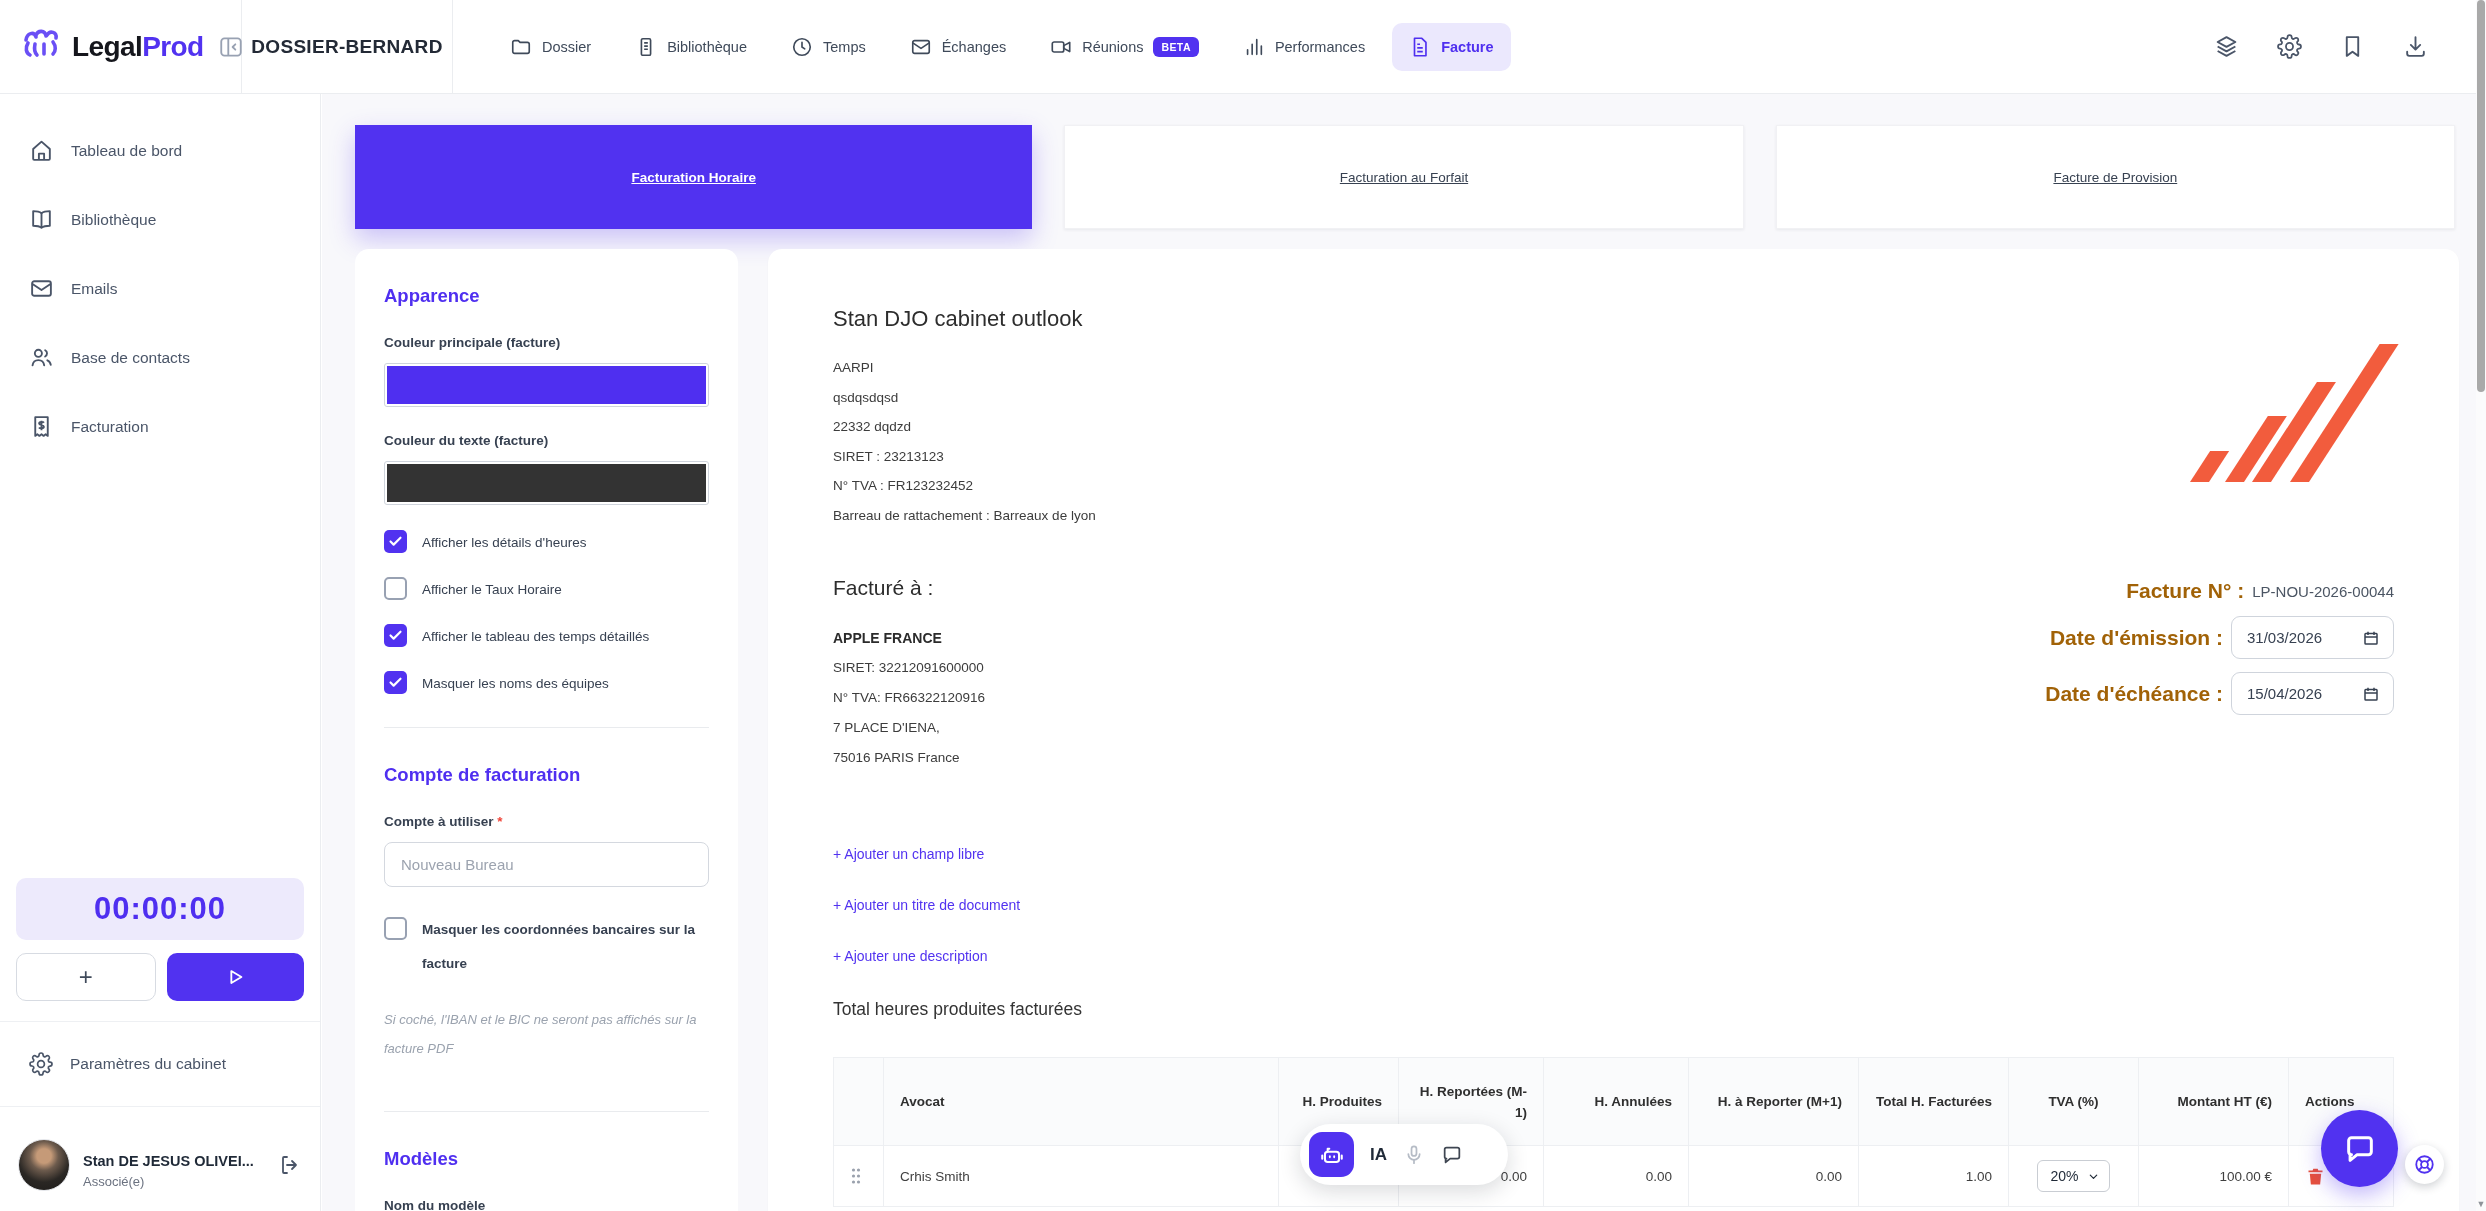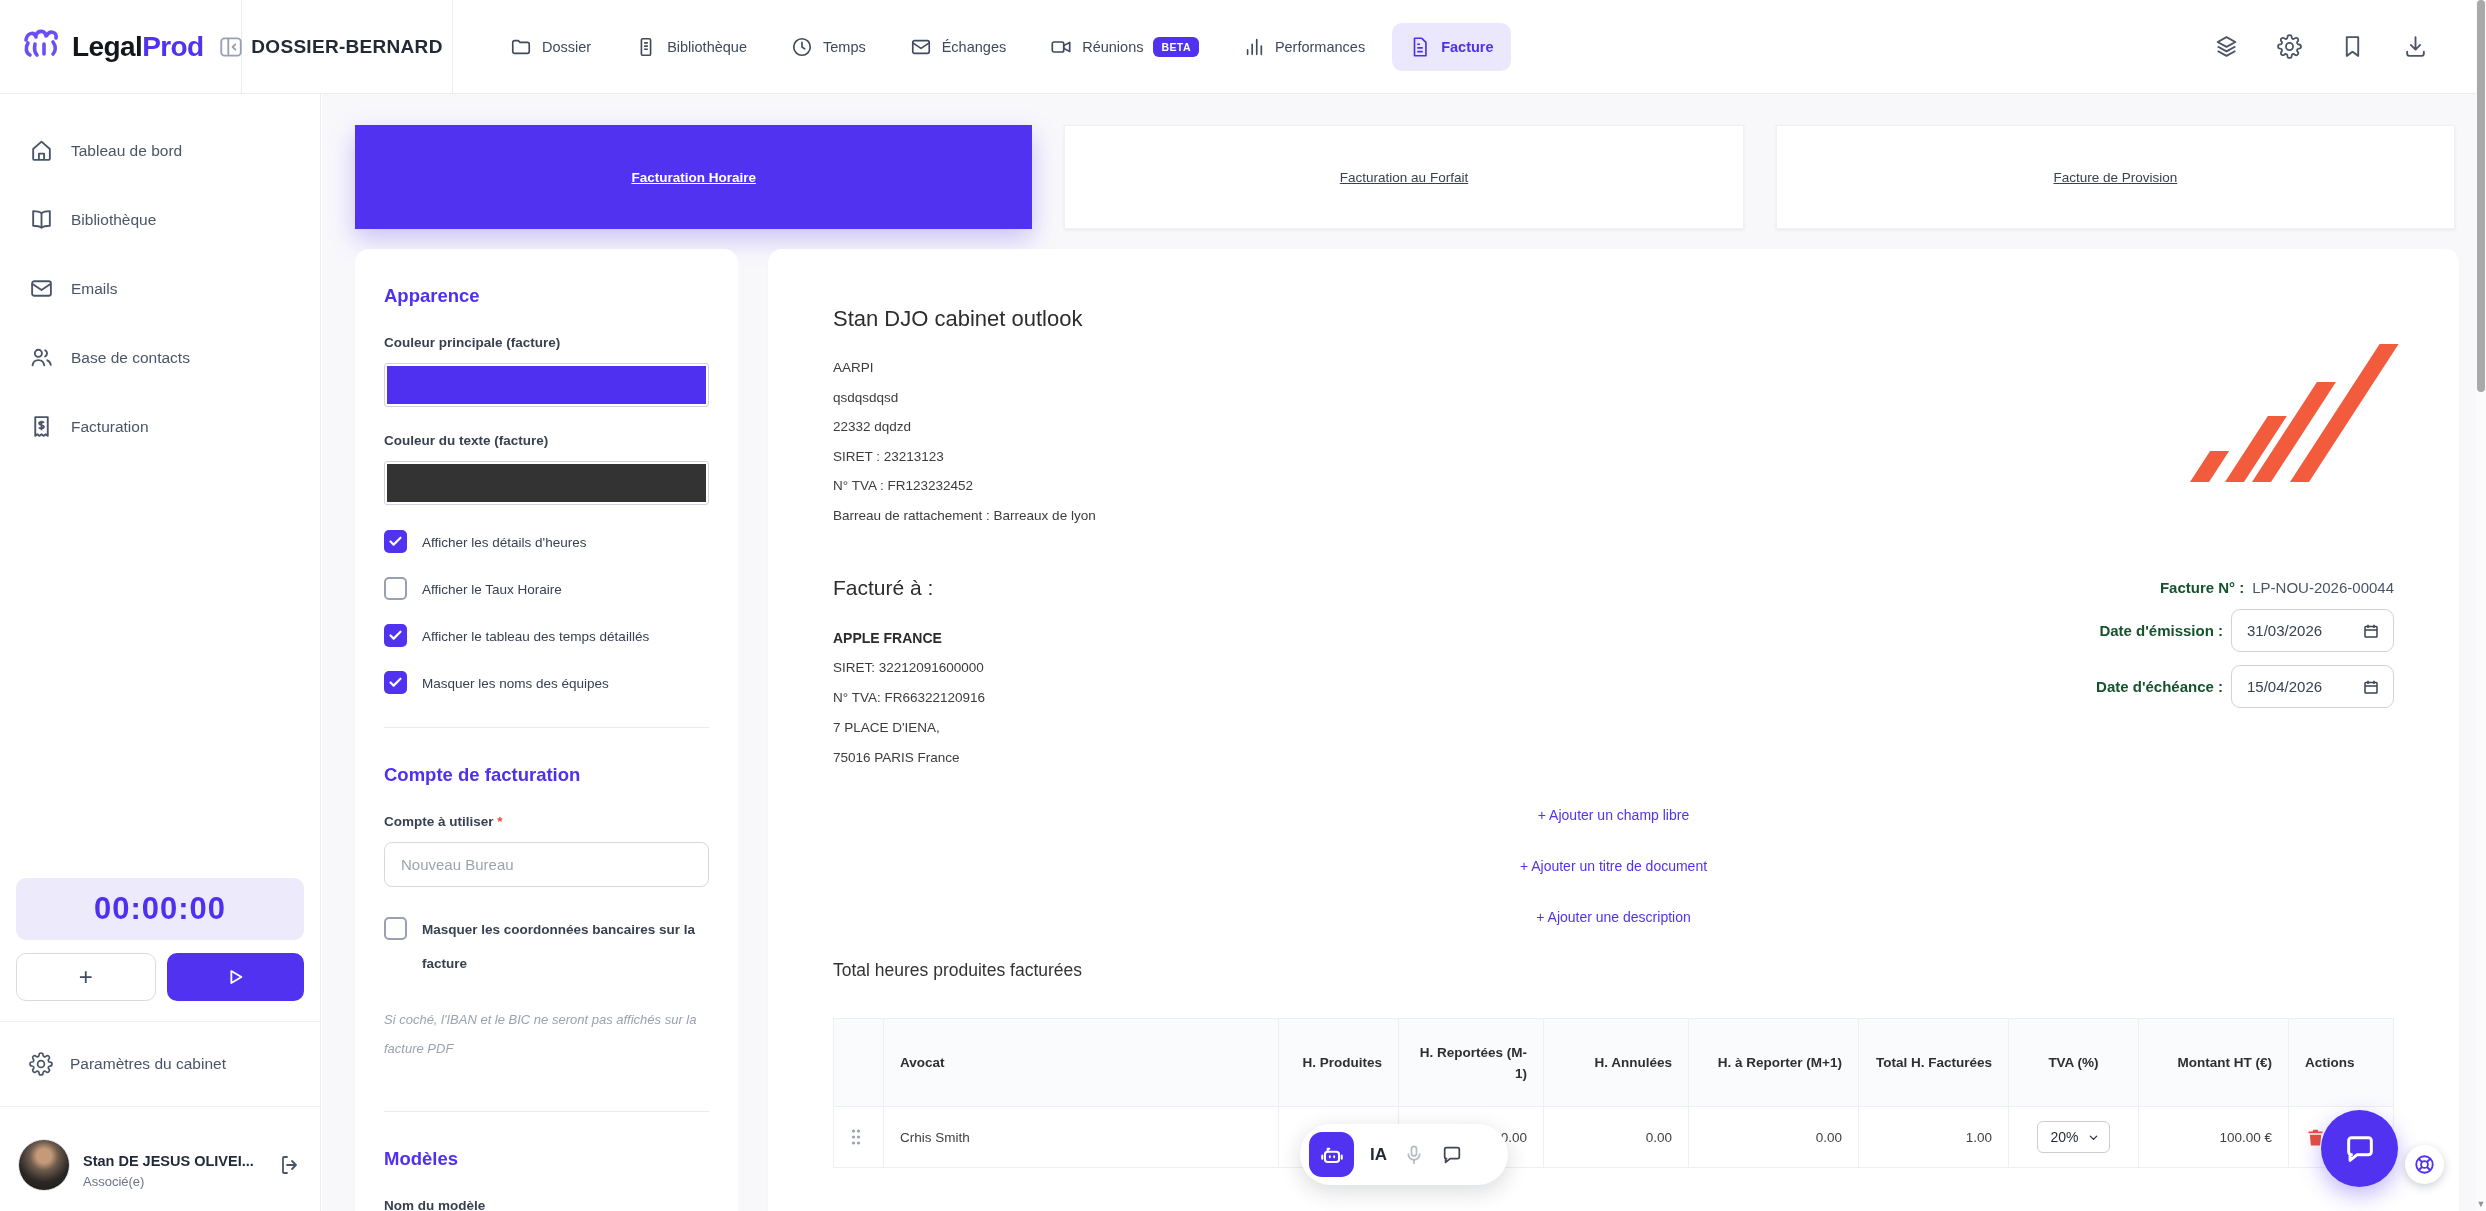--- a/index.html
+++ b/index.html
@@ -70,24 +70,24 @@
   .s1{left:0;height:31px;}
   .s2{left:35px;height:66px;}
   .s3{left:62px;height:100px;}
   .s4{left:100px;height:138px;}
   .inv-mid{display:flex;justify-content:space-between;margin-top:46px;align-items:flex-start;}
   .billed-title{font-size:21px;color:#2d2d2d;margin-bottom:23px;font-weight:400;}
   .billed-name{font-size:14px;font-weight:bold;color:#2b2b2b;line-height:30px;}
   .billed-line{font-size:13.5px;color:#3c3c3c;line-height:30px;}
   .meta{display:flex;flex-direction:column;align-items:flex-end;gap:13px;margin-top:3px;}
   .meta-row{display:flex;align-items:center;gap:8px;}
-  .meta-label{font-size:15px;font-weight:bold;color:#14532d;}
+  .meta-label{font-size:21px;font-weight:bold;color:#a16207;}
   .meta-value{font-size:15px;color:#4b5563;}
   .date-input{width:163px;height:43px;border:1px solid #cfd4dc;border-radius:9px;display:flex;align-items:center;justify-content:space-between;padding:0 13px 0 15px;box-sizing:border-box;font-size:15px;color:#374151;cursor:pointer;background:#fff;}
-  .links{margin-top:34px;text-align:center;}
+  .links{margin-top:73px;}
   .add-link{display:block;color:#5132f0;font-size:14px;margin-bottom:35px;text-decoration:none;cursor:pointer;}
   .tbl-title{font-size:17.5px;color:#333;margin-top:18px;font-weight:400;}
   table.tbl{width:100%;border-collapse:collapse;margin-top:37px;table-layout:fixed;}
   .tbl th{background:#fafbfc;border:1px solid #edeff2;font-weight:bold;font-size:13.5px;color:#2f2f2f;padding:12px 16px;height:88px;line-height:21px;box-sizing:border-box;vertical-align:middle;}
   .tbl td{border:1px solid #edeff2;font-size:13.5px;color:#3f3f3f;padding:14px 16px;height:58px;box-sizing:border-box;vertical-align:middle;background:#fff;}
   .ta-r{text-align:right;}.ta-l{text-align:left;}.ta-c{text-align:center;}
   .drag{color:#9aa1ad;}
   .select{display:inline-flex;align-items:center;gap:9px;border:1px solid #c9cdd3;border-radius:6px;padding:7px 10px 7px 12px;font-size:14px;color:#1f2937;background:#fff;cursor:pointer;justify-content:space-between;}
   
   .ai-pill{position:absolute;left:1300px;top:1124px;width:208px;height:61px;background:#fff;border-radius:31px;box-shadow:0 6px 22px rgba(16,24,40,.16);display:flex;align-items:center;gap:16px;padding:0 20px 0 9px;box-sizing:border-box;z-index:20;}

